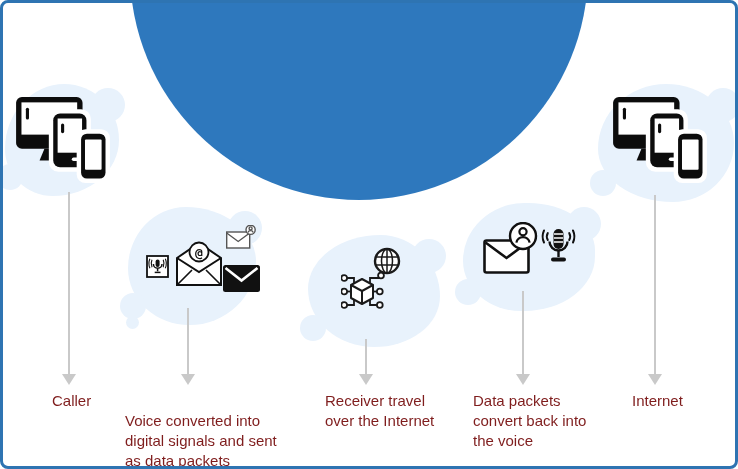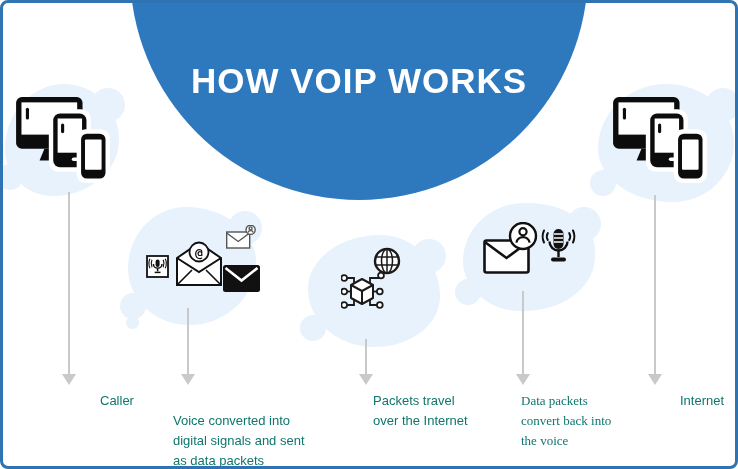--- a/index.html
+++ b/index.html
@@ -48,34 +48,32 @@
   .c3{left:305px;top:232px;width:132px;height:112px;border-radius:55% 45% 50% 50% / 48% 55% 45% 52%;}
   .c4{left:460px;top:200px;width:132px;height:108px;border-radius:48% 52% 55% 45% / 55% 45% 52% 48%;}
   .c5{left:595px;top:81px;width:136px;height:118px;border-radius:50% 50% 45% 55% / 55% 50% 50% 45%;}
   .icon{position:absolute;}
   .arrow{position:absolute;width:16px;transform:translateX(-50%);}
   .arrow .shaft{position:absolute;left:50%;margin-left:-1px;width:2px;top:0;bottom:9px;background:#c9c9c9;}
   .arrow .head{position:absolute;bottom:0;left:50%;margin-left:-7px;width:0;height:0;
     border-left:7px solid transparent;border-right:7px solid transparent;border-top:11px solid #c9c9c9;}
   .step-label{
     position:absolute;
-    font-size:13px;
+    font-size:15px;
     line-height:20px;
-    color:#0f766e;
+    color:#7f1d1d;
     white-space:pre-line;
-    margin-left:48px;
   }
 </style>
 </head>
 <body>
 
 <div class="frame">
 
   <div class="hero-circle"></div>
-  <div class="title">HOW VOIP WORKS</div>
 
   <div class="cloud c1"></div>
   <div class="cloud c2">
       <span class="dot"></span>
     </div>
   <div class="cloud c3"></div>
   <div class="cloud c4"></div>
   <div class="cloud c5"></div>
 
   <svg class="icon" style="left:13px;top:94px;width:94px;height:86px;" viewBox="0 0 96 88">
@@ -227,20 +225,20 @@
     </div>
   <div class="arrow" style="left:652px;top:192px;height:190px;">
       <i class="shaft"></i>
       <i class="head"></i>
     </div>
 
   <div class="step-label" style="left:49px;top:388px;">Caller</div>
   <div class="step-label" style="left:122px;top:408px;">Voice converted into
 digital signals and sent
 as data packets</div>
-  <div class="step-label" style="left:322px;top:388px;">Packets travel
+  <div class="step-label" style="left:322px;top:388px;">Receiver travel
 over the Internet</div>
-  <div class="step-label" style="left:470px;top:388px;font-family:Liberation Serif, serif;">Data packets
+  <div class="step-label" style="left:470px;top:388px;">Data packets
 convert back into
 the voice</div>
   <div class="step-label" style="left:629px;top:388px;">Internet</div>
 
 </div>
 
 </body></html>

